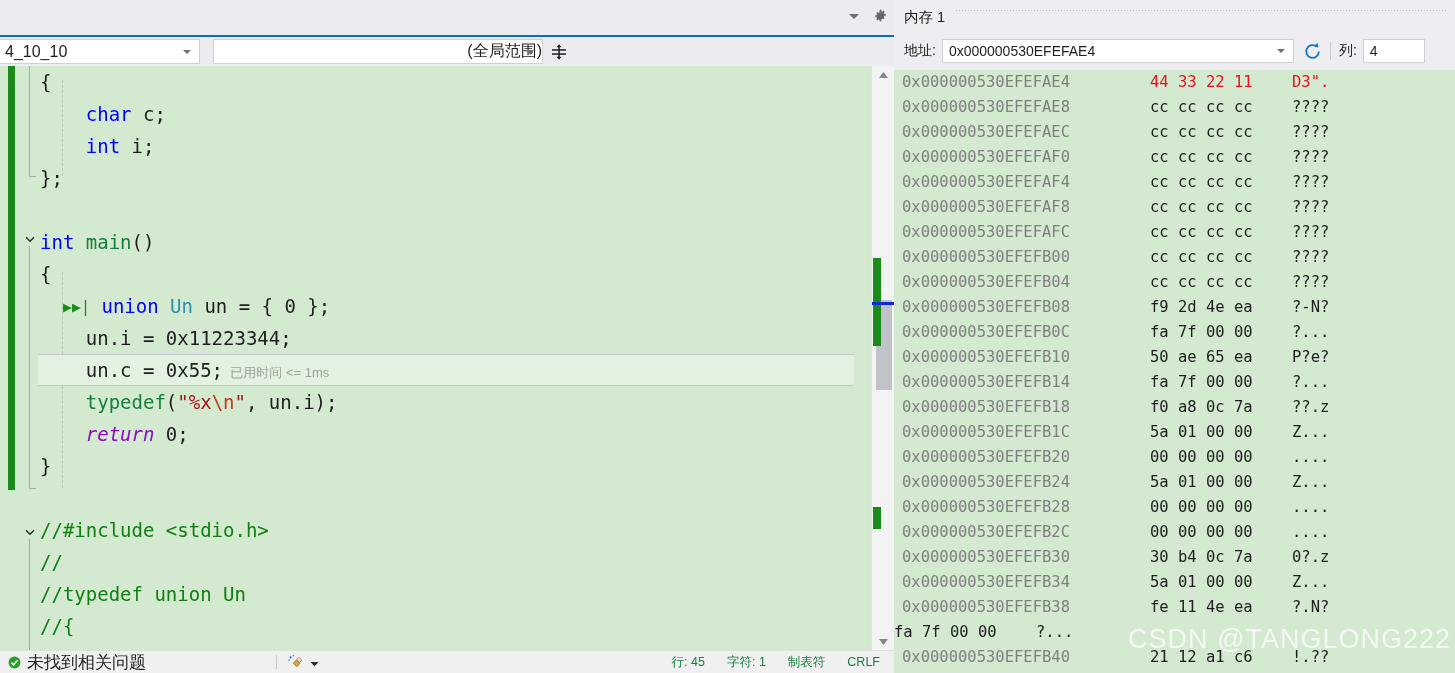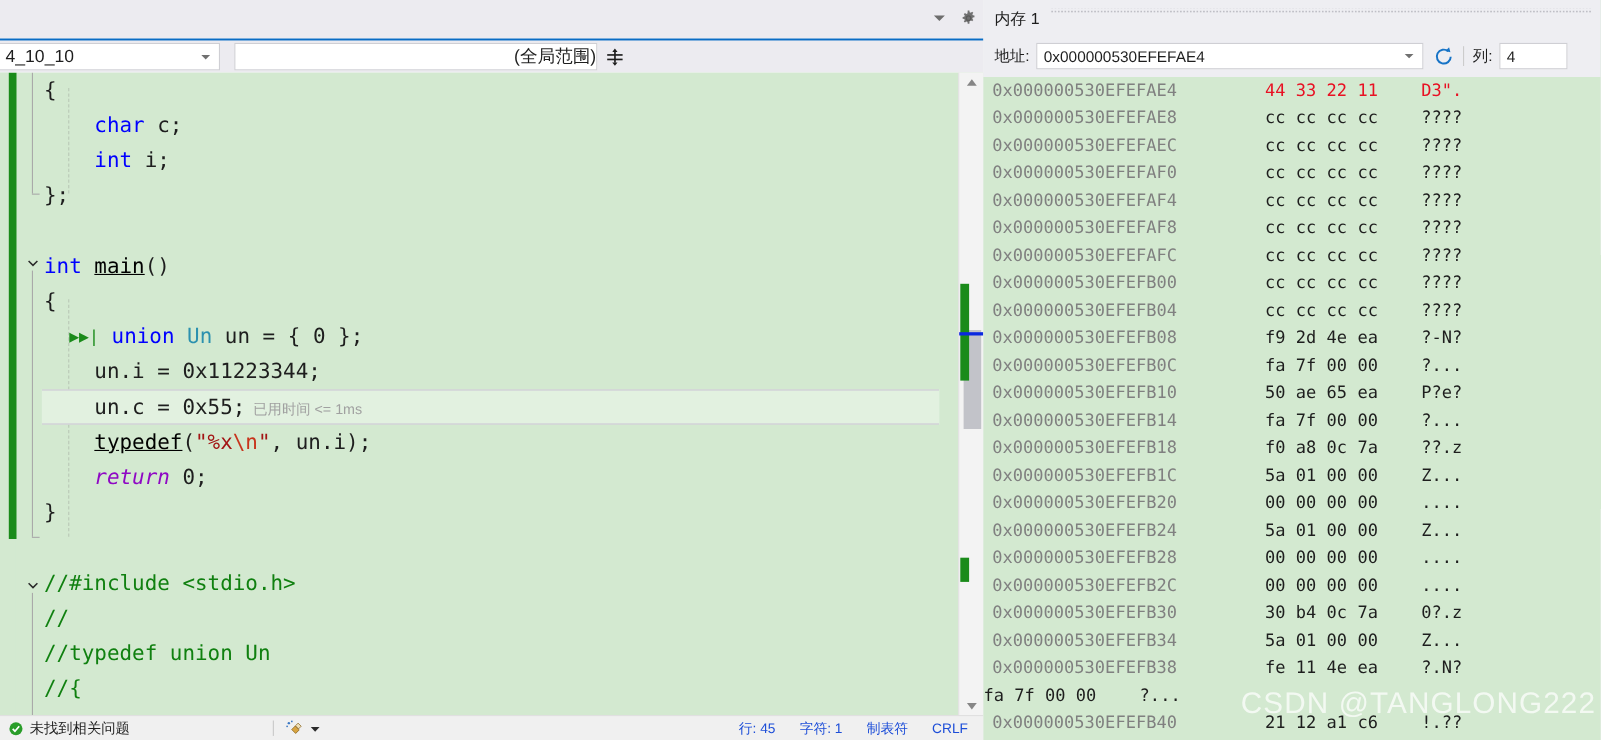--- a/index.html
+++ b/index.html
@@ -43,44 +43,44 @@
   .fold-line{position:absolute;left:11px;width:1px;background:#a9a9a9;}
   .fold-tick{position:absolute;left:11px;width:7px;height:1px;background:#a9a9a9;}
   .chev{position:absolute;width:12px;height:12px;}
 
   .code-area{position:absolute;left:38px;top:0;right:40px;height:585px;
     font-family:"DejaVu Sans Mono","Liberation Mono",monospace;font-size:19px;line-height:32px;}
   .cl{position:relative;height:32px;white-space:pre;padding-left:2px;}
   .cl.cur{background:#e2f1e0;box-shadow:inset 0 1px 0 #c9c4d4, inset 0 -1px 0 #c9c4d4;}
   .k{color:#0000ff;}
   .ty{color:#2b91af;}
-  .fn{color:#000000;text-decoration:underline;}
+  .fn{color:#15803d;}
   .st{color:#a31515;}
   .esc{color:#c8341c;}
   .cm{color:#108010;}
   .pl{color:#1e1e1e;}
   .kw-purple{color:#8f08c4;font-style:italic;}
   .hint{color:#a0a0a0;font-size:13px;font-family:"Liberation Sans",sans-serif;}
   .runarrow{color:#1a8b1a;font-size:15px;position:relative;top:-1px;}
 
   .indent-guide{position:absolute;width:1px;border-left:1px dashed #b9c8b6;}
 
   
   .ed-scroll{position:absolute;right:0;top:66px;width:22px;height:585px;background:#f3f3f3;border-left:1px solid #e2e2e2;}
   .sc-arrow{position:absolute;left:0;width:22px;height:18px;display:flex;align-items:center;justify-content:center;}
   .sc-thumb{position:absolute;left:4px;top:234px;width:16px;height:90px;background:#c2c3c9;}
   .sc-mark{position:absolute;left:1px;width:8px;background:#1a8b1a;}
   .sc-cur{position:absolute;left:0;width:22px;height:3px;background:#0a28e0;}
 
   
   .statusbar{position:absolute;left:0;bottom:0;width:894px;height:22px;background:#f0f0f0;border-top:1px solid #e0e0e0;display:flex;align-items:center;}
   .sb-ok{width:13px;height:13px;margin-left:8px;}
-  .sb-text{font-size:13px;color:#1e1e1e;margin-left:6px;text-align:center;}
+  .sb-text{font-size:17px;color:#1e1e1e;margin-left:6px;text-align:center;}
   .sb-sep{width:1px;height:14px;background:#c8c8c8;margin:0 10px;}
-  .sb-right{margin-left:auto;display:flex;align-items:center;gap:22px;padding-right:14px;font-size:12.5px;color:#1d4ed8;}
+  .sb-right{margin-left:auto;display:flex;align-items:center;gap:22px;padding-right:14px;font-size:12.5px;color:#15803d;}
 
   
   .mem-pane{position:absolute;left:894px;top:0;width:561px;height:673px;background:#eeeef2;}
   .mem-title-row{position:absolute;left:0;top:8px;width:561px;height:24px;display:flex;align-items:flex-start;}
   .mem-title{font-size:14.5px;color:#1e1e1e;margin-left:10px;}
   .mem-dots{flex:1;height:4px;margin:0 8px 0 10px;
     background-image:radial-gradient(#bfbfc6 0.9px, transparent 1px);background-size:3px 3px;background-position:0 1px;}
 
   .mem-toolbar{position:absolute;left:0;top:36px;width:561px;height:30px;display:flex;align-items:center;}
   .mem-lbl{font-size:14px;color:#1e1e1e;margin-left:10px;}

